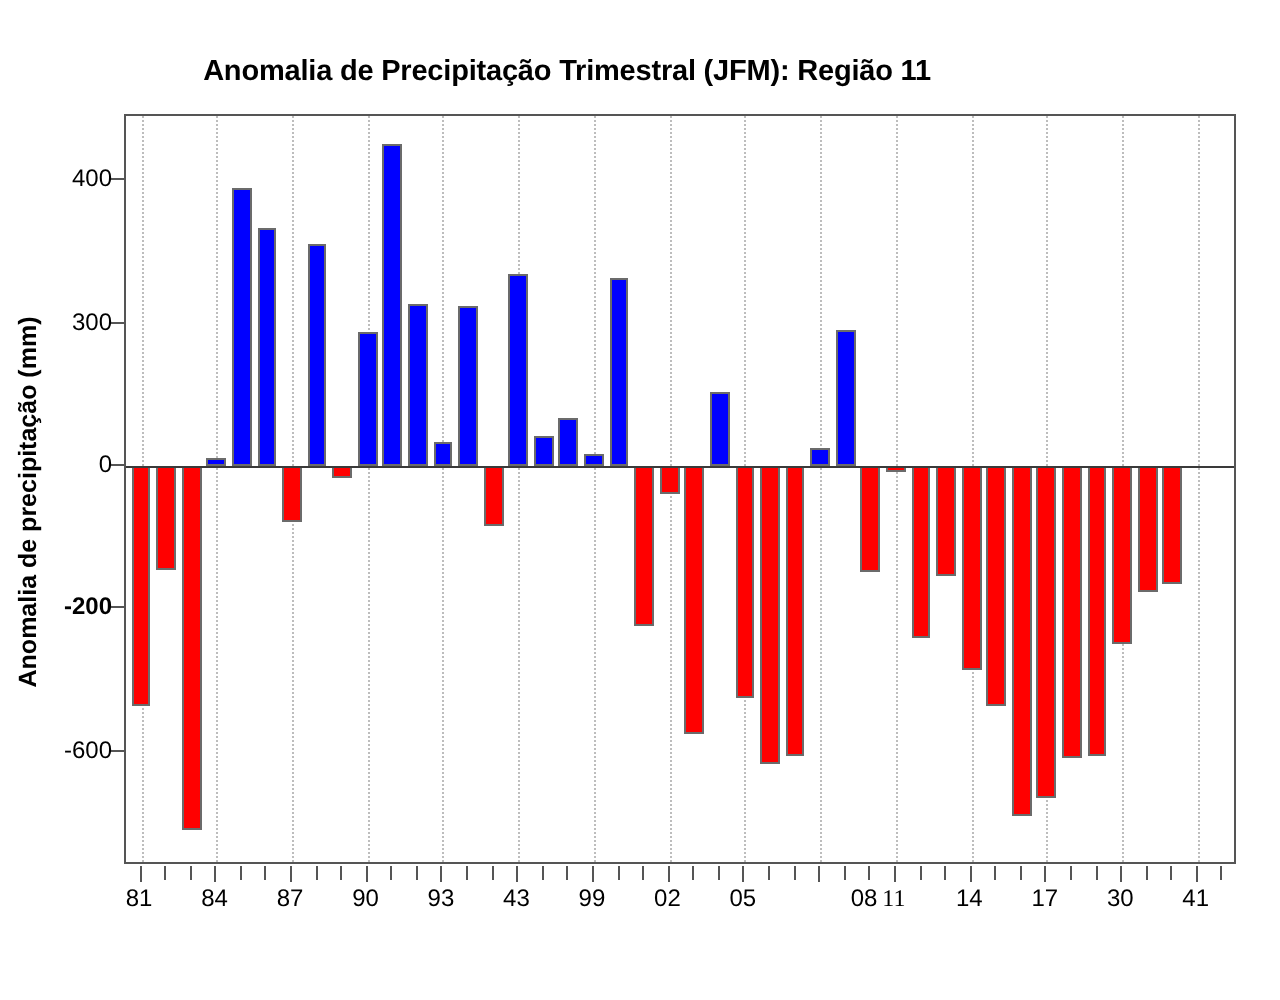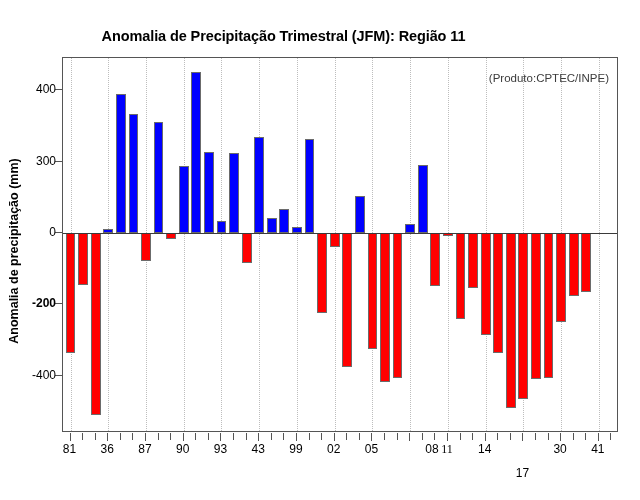--- a/index.html
+++ b/index.html
@@ -210,26 +210,25 @@
         <div class="bar neg" title="2017: -465 mm" style="left: 455.492px; width: 9.81176px; top: 175px; height: 166.071px;"></div>
         <div class="bar neg" title="2018: -410 mm" style="left: 468.071px; width: 9.81176px; top: 175px; height: 146.429px;"></div>
         <div class="bar neg" title="2019: -405 mm" style="left: 480.651px; width: 9.81176px; top: 175px; height: 144.643px;"></div>
         <div class="bar neg" title="2020: -250 mm" style="left: 493.23px; width: 9.81176px; top: 175px; height: 89.2857px;"></div>
         <div class="bar neg" title="2021: -175 mm" style="left: 505.809px; width: 9.81176px; top: 175px; height: 62.5px;"></div>
         <div class="bar neg" title="2022: -165 mm" style="left: 518.388px; width: 9.81176px; top: 175px; height: 58.9286px;"></div>
       </div>
     <div id="zero-layer">
       <div id="zero-line" style="top: 175px;"></div>
     </div>
-    <div id="source-note">(Produto:CPTEC/INPE)</div>
   </div>
 
   <div id="y-axis-ticks">
       <div class="ytick-mark" style="top: 374.857px;"></div>
-      <div class="ytick-label" style="top: 374.857px;">-400</div>
+      <div class="ytick-label" style="top: 374.857px;">-600</div>
       <div class="ytick-mark" style="top: 303.429px;"></div>
       <div class="ytick-label" style="top: 303.429px; font-weight: bold;">-200</div>
       <div class="ytick-mark" style="top: 232px;"></div>
       <div class="ytick-label" style="top: 232px;">0</div>
       <div class="ytick-mark" style="top: 160.571px;"></div>
       <div class="ytick-label" style="top: 160.571px;">300</div>
       <div class="ytick-mark" style="top: 89.1429px;"></div>
       <div class="ytick-label" style="top: 89.1429px;">400</div>
     </div>
   <div id="x-axis-ticks">
@@ -271,29 +270,29 @@
       <div class="xtick-mark" style="left: 509.819px;"></div>
       <div class="xtick-mark major" style="left: 522.398px;"></div>
       <div class="xtick-mark" style="left: 534.977px;"></div>
       <div class="xtick-mark" style="left: 547.557px;"></div>
       <div class="xtick-mark major" style="left: 560.136px;"></div>
       <div class="xtick-mark" style="left: 572.715px;"></div>
       <div class="xtick-mark" style="left: 585.294px;"></div>
       <div class="xtick-mark major" style="left: 597.873px;"></div>
       <div class="xtick-mark" style="left: 610.452px;"></div>
       <div class="xtick-label" style="left: 69.5475px;">81</div>
-      <div class="xtick-label" style="left: 107.285px;">36</div>
+      <div class="xtick-label" style="left: 107.285px;">84</div>
       <div class="xtick-label" style="left: 145.023px;">87</div>
       <div class="xtick-label" style="left: 182.76px;">90</div>
       <div class="xtick-label" style="left: 220.498px;">93</div>
       <div class="xtick-label" style="left: 258.235px;">43</div>
       <div class="xtick-label" style="left: 295.973px;">99</div>
       <div class="xtick-label" style="left: 333.71px;">02</div>
       <div class="xtick-label" style="left: 371.448px;">05</div>
       <div class="xtick-label" style="left: 432px;">08</div>
       <div class="xtick-label" style="left: 446.923px; font-family: Liberation Serif, serif;">11</div>
       <div class="xtick-label" style="left: 484.661px;">14</div>
-      <div class="xtick-label" style="left: 522.398px; margin-top: 24px;">17</div>
+      <div class="xtick-label" style="left: 522.398px;">17</div>
       <div class="xtick-label" style="left: 560.136px;">30</div>
       <div class="xtick-label" style="left: 597.873px;">41</div>
     </div>
 
 </div>
 
 </body></html>

